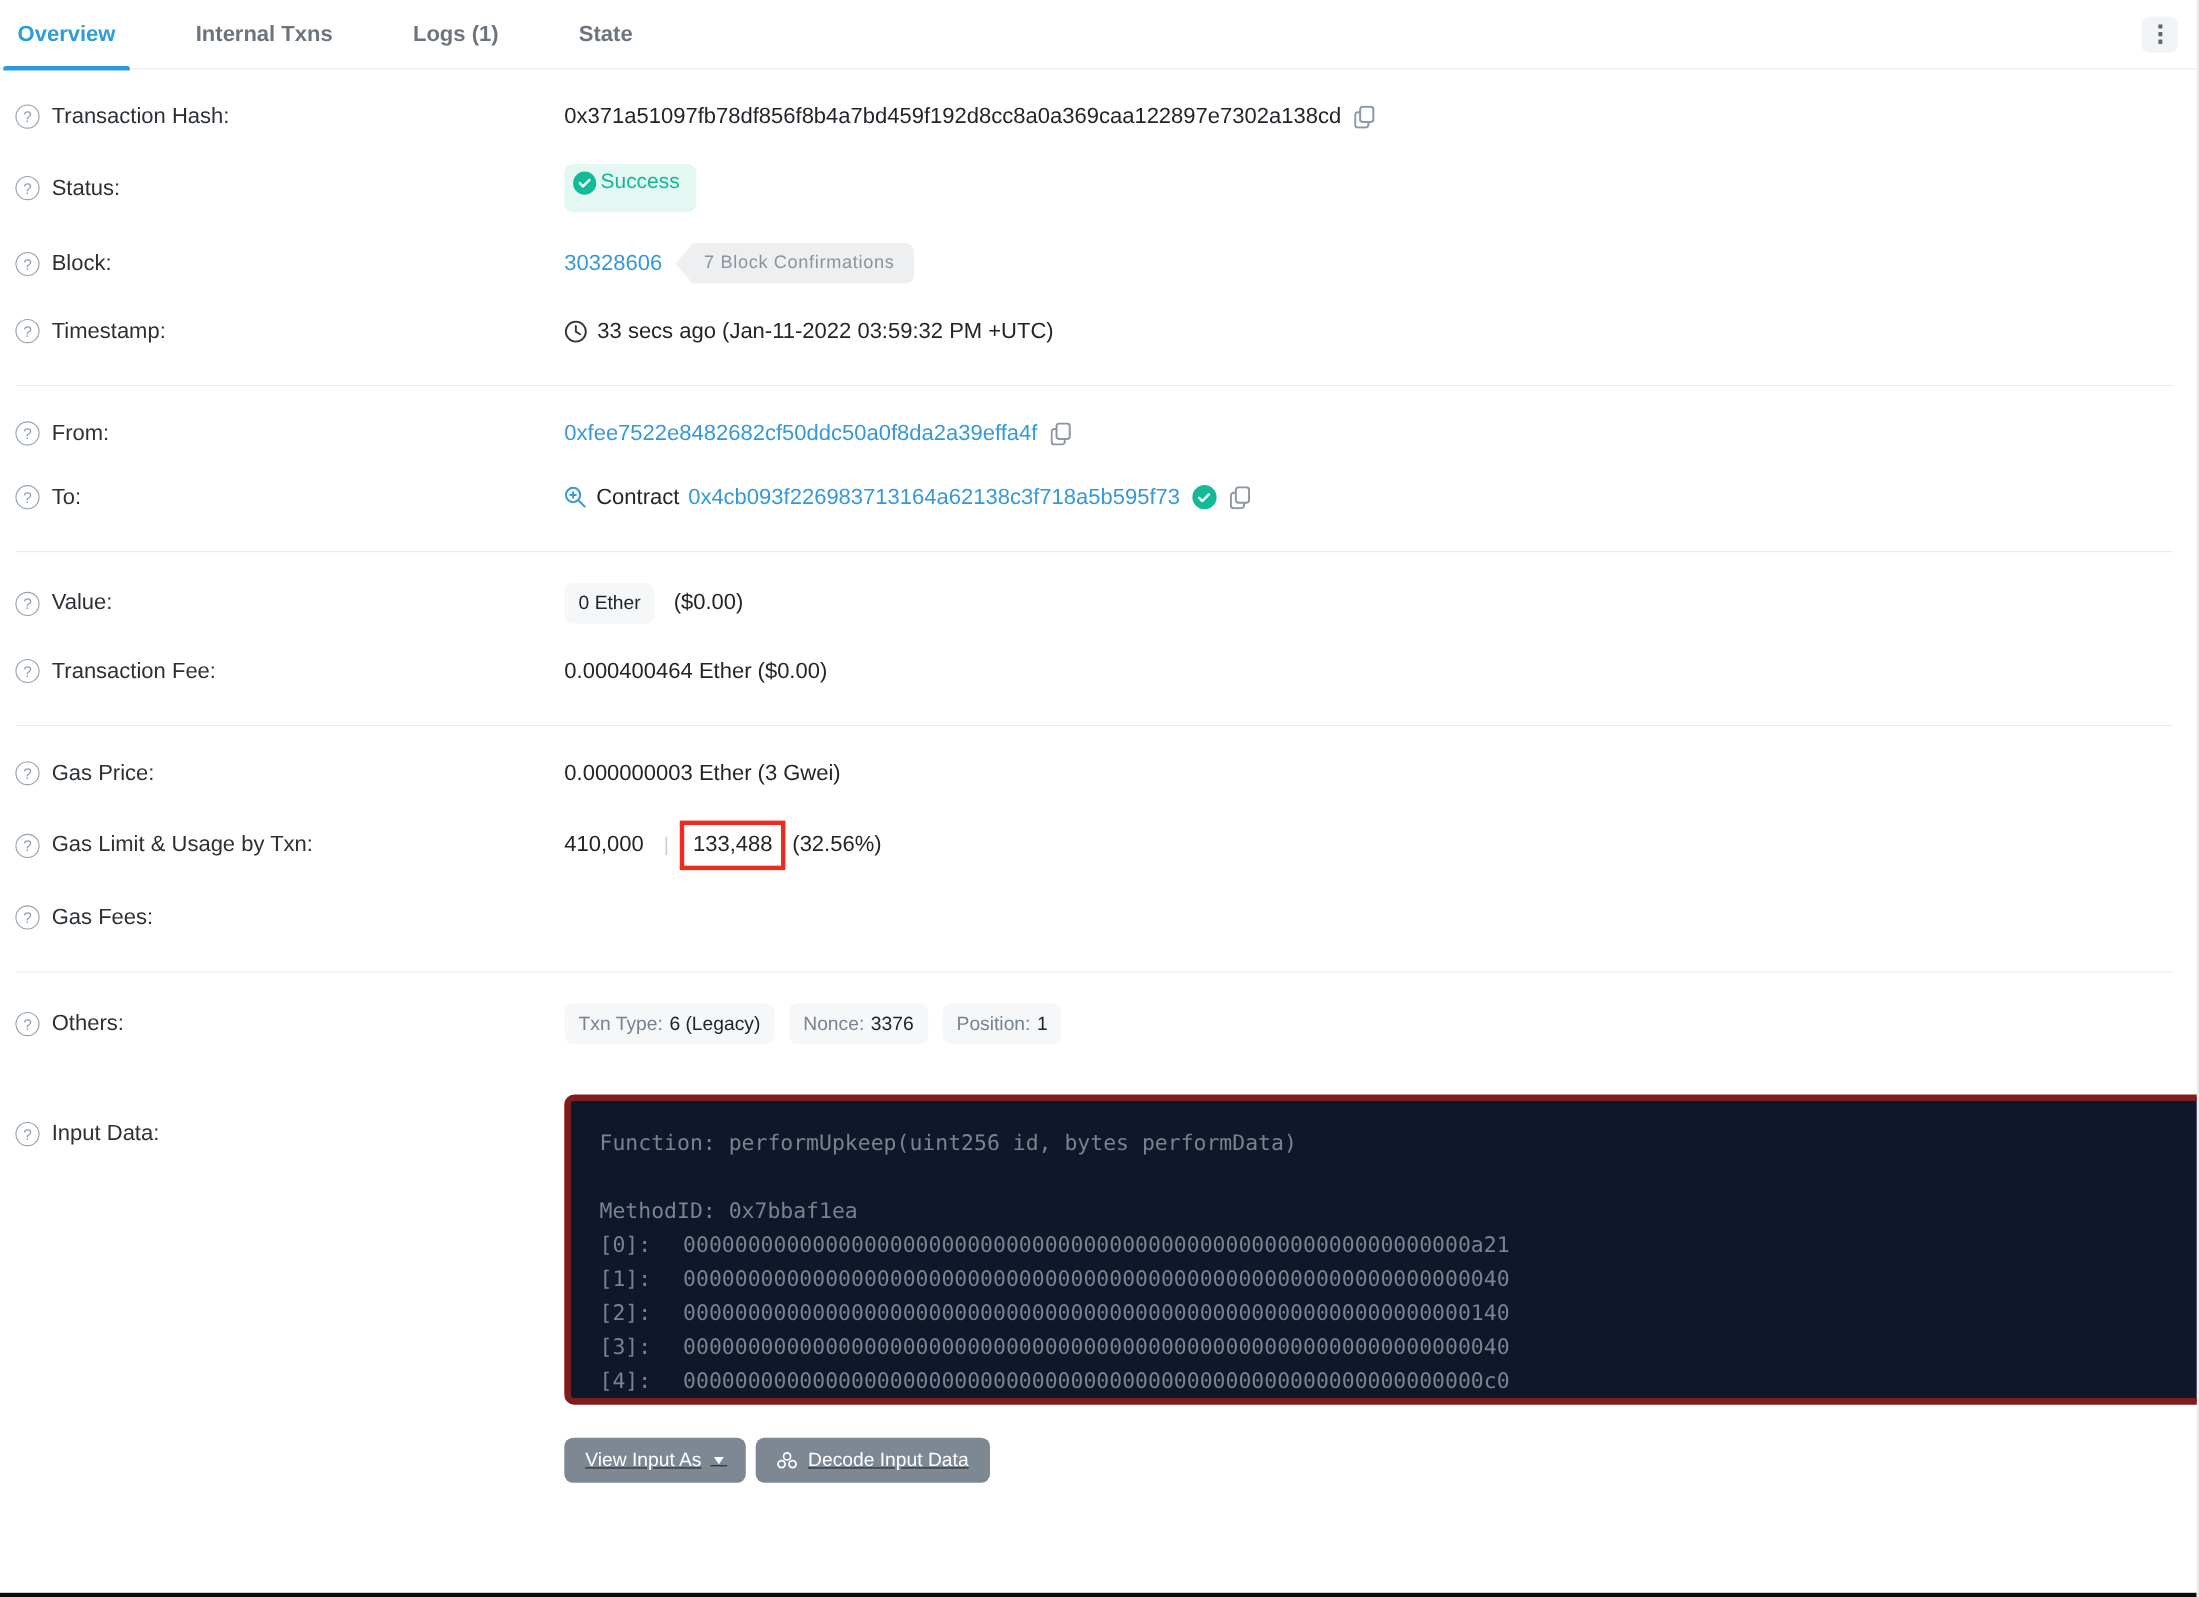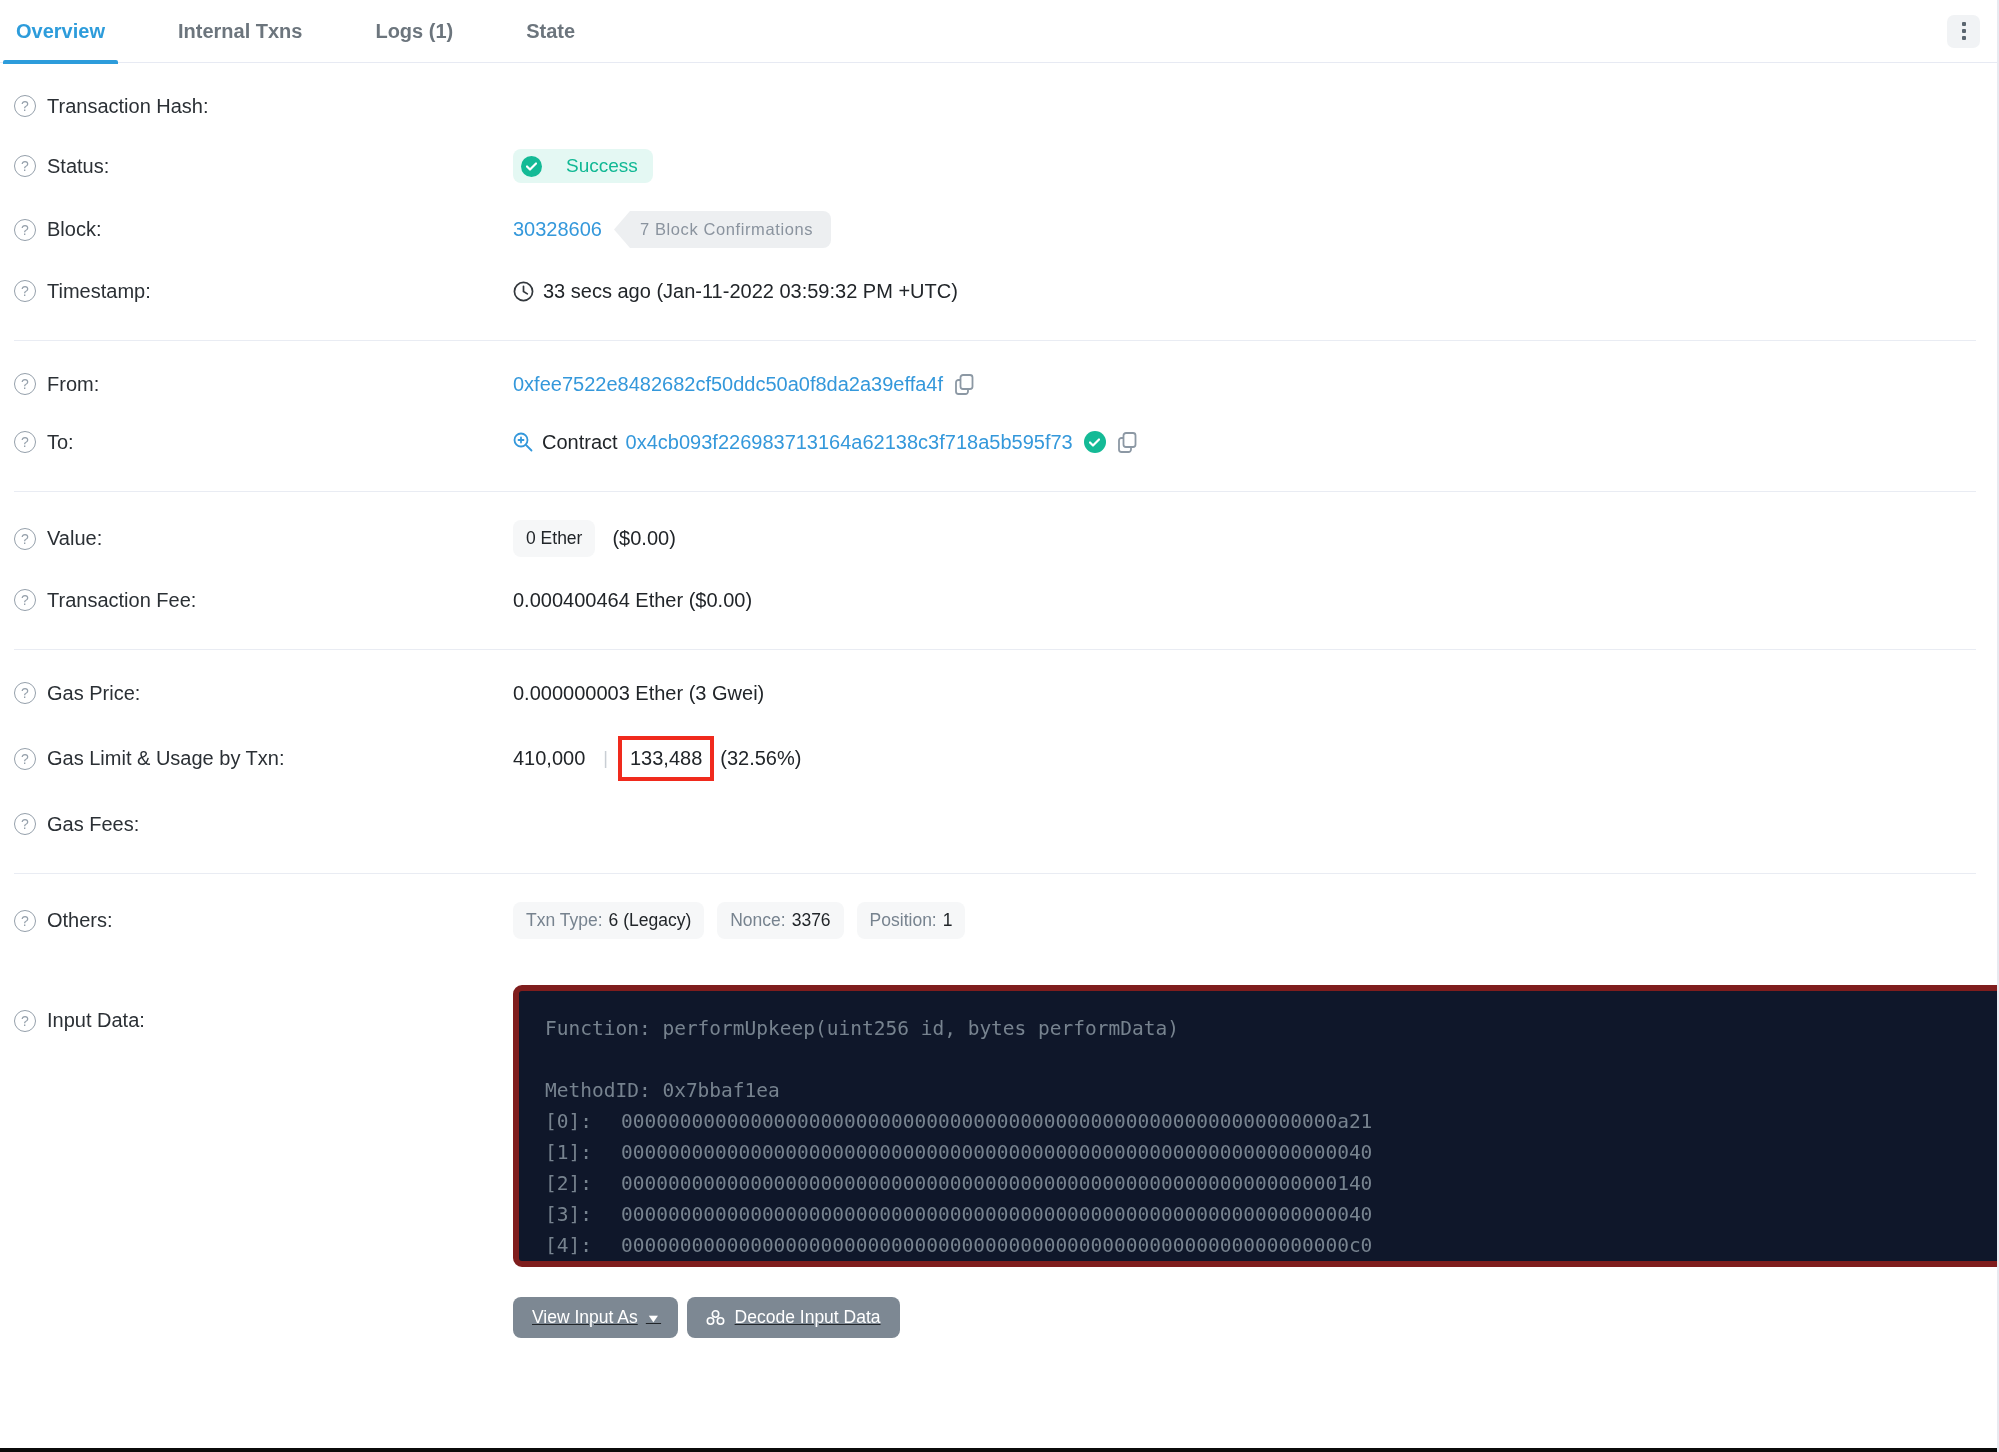--- a/index.html
+++ b/index.html
@@ -49,22 +49,22 @@
   .q-icon {
     flex:0 0 22px; width:22px; height:22px; border:1.5px solid #95a0ab; border-radius:50%;
     color:#95a0ab; font-size:14px; display:flex; align-items:center; justify-content:center;
   }
 
   .copy-icon { color:#8c98a4; margin-left:12px; cursor:pointer; display:inline-flex; }
   a.link { color:#3498db; text-decoration:none; cursor:pointer; }
 
   
   .badge-success {
-    display:inline-flex; align-items:center; gap:24px; background:#e4f8f3;
-    color:#10b894; font-size:19px; padding:6px 15px 6px 8px; border-radius:8px;
+    display:inline-flex; align-items:center; gap:4px; background:#e4f8f3;
+    color:#10b894; font-size:19px; padding:6px 15px 16px 8px; border-radius:8px;
   }
   .check-circle {
     width:21px; height:21px; border-radius:50%; background:#14ba96; color:#fff;
     display:inline-flex; align-items:center; justify-content:center;
   }
 
   
   .badge-conf {
     margin-left:12px; background:#edeff1; color:#8a939e; font-size:16.5px; letter-spacing:0.6px;
     padding:9px 18px 9px 26px; border-radius:0 8px 8px 0;
@@ -142,20 +142,29 @@
   <div class="content">
 
 
     <div class="section">
 
       <div class="row">
         <div class="row-label">
           <span class="q-icon">?</span>
           <span>Transaction Hash:</span>
         </div>
+        <div class="row-value">
+          <span>0x371a51097fb78df856f8b4a7bd459f192d8cc8a0a369caa122897e7302a138cd</span>
+          <span class="copy-icon">
+            <svg width="19" height="21" viewBox="0 0 19 21" fill="none" stroke="currentColor" stroke-width="1.8">
+              <rect x="5.5" y="1" width="12" height="14" rx="2.5"></rect>
+              <path d="M13 15v2.5a2.5 2.5 0 0 1-2.5 2.5h-7A2.5 2.5 0 0 1 1 17.5v-9A2.5 2.5 0 0 1 3.5 6H5.5"></path>
+            </svg>
+          </span>
+        </div>
       </div>
 
       <div class="row">
         <div class="row-label">
           <span class="q-icon">?</span>
           <span>Status:</span>
         </div>
         <div class="row-value">
           <span class="badge-success">
             <span class="check-circle">

